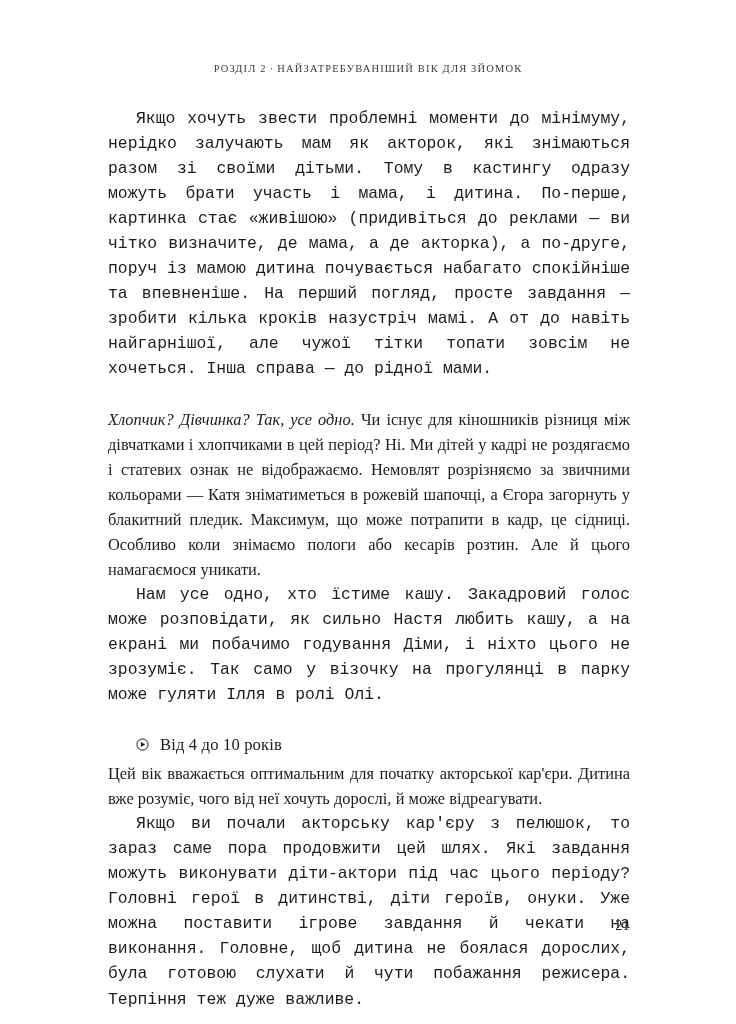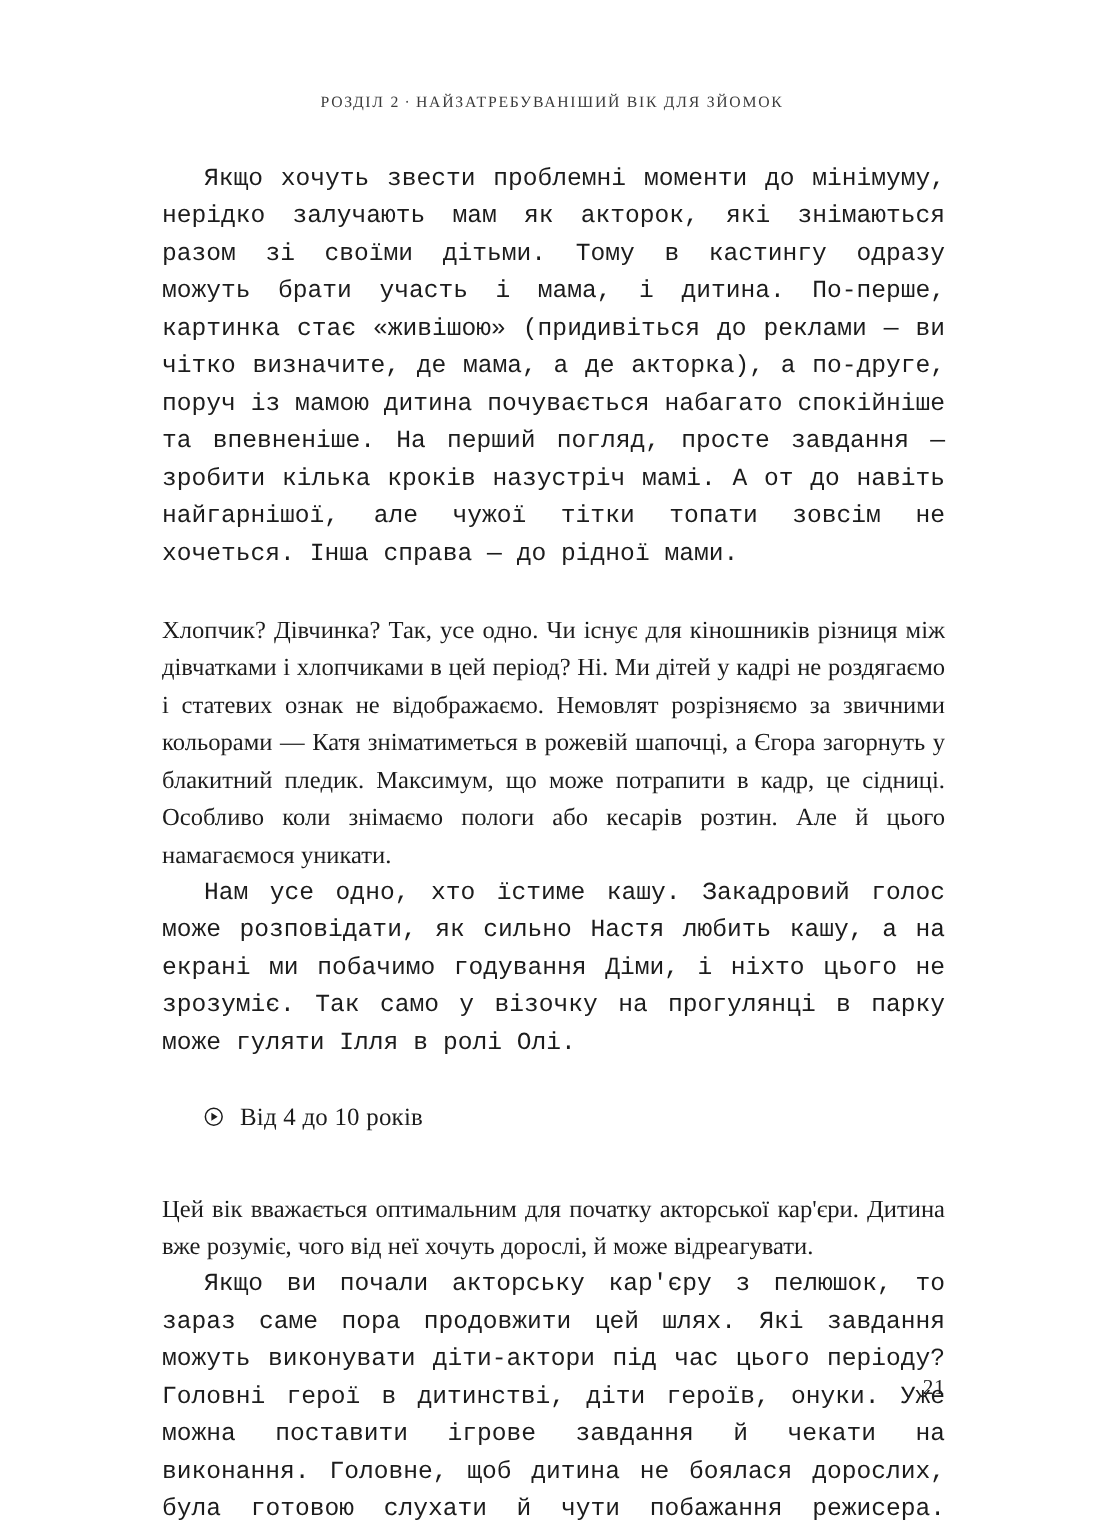--- a/index.html
+++ b/index.html
@@ -60,20 +60,21 @@
     word-spacing: 0.1px;
   }
   p.body.indent {
     text-indent: 28px;
     font-family: Liberation Mono, monospace;
   }
   p.gap-before {
     margin-top: 25px;
   }
   .ital {
+    font-style: italic;
   }
 
   
   .subhead {
     margin: 25px 0 0 0;
     padding-left: 28px;
     font-size: 16.6px;
     line-height: 25px;
     font-weight: normal;
     display: flex;
@@ -127,21 +128,21 @@
     <div class="subhead">
       <span class="bullet-icon">
         <svg width="13" height="13" viewBox="0 0 13 13" aria-hidden="true">
           <circle cx="6.5" cy="6.5" r="5.6" fill="none" stroke="#1c1c1c" stroke-width="1"></circle>
           <polygon points="4.9,3.9 9.1,6.5 4.9,9.1" fill="#1c1c1c"></polygon>
         </svg>
       </span>
       <span class="subhead-label">Від 4 до 10 років</span>
     </div>
 
-    <p class="body" style="margin-top:36px;">Цей вік вважається оптимальним для початку акторської кар'єри. Дитина вже розуміє, чого від неї хочуть дорослі, й може відреагувати.</p>
+    <p class="body" style="margin-top:4px;">Цей вік вважається оптимальним для початку акторської кар'єри. Дитина вже розуміє, чого від неї хочуть дорослі, й може відреагувати.</p>
 
     <p class="body indent">Якщо ви почали акторську кар'єру з пелюшок, то зараз саме пора продовжити цей шлях. Які завдання можуть виконувати діти-актори під час цього періоду? Головні герої в дитинстві, діти героїв, онуки. Уже можна поставити ігрове завдання й чекати на виконання. Головне, щоб дитина не боялася дорослих, була готовою слухати й чути побажання режисера. Терпіння теж дуже важливе.</p>
 
   </div>
 
   <div class="folio">21</div>
 
 </div>
 
 </body></html>

